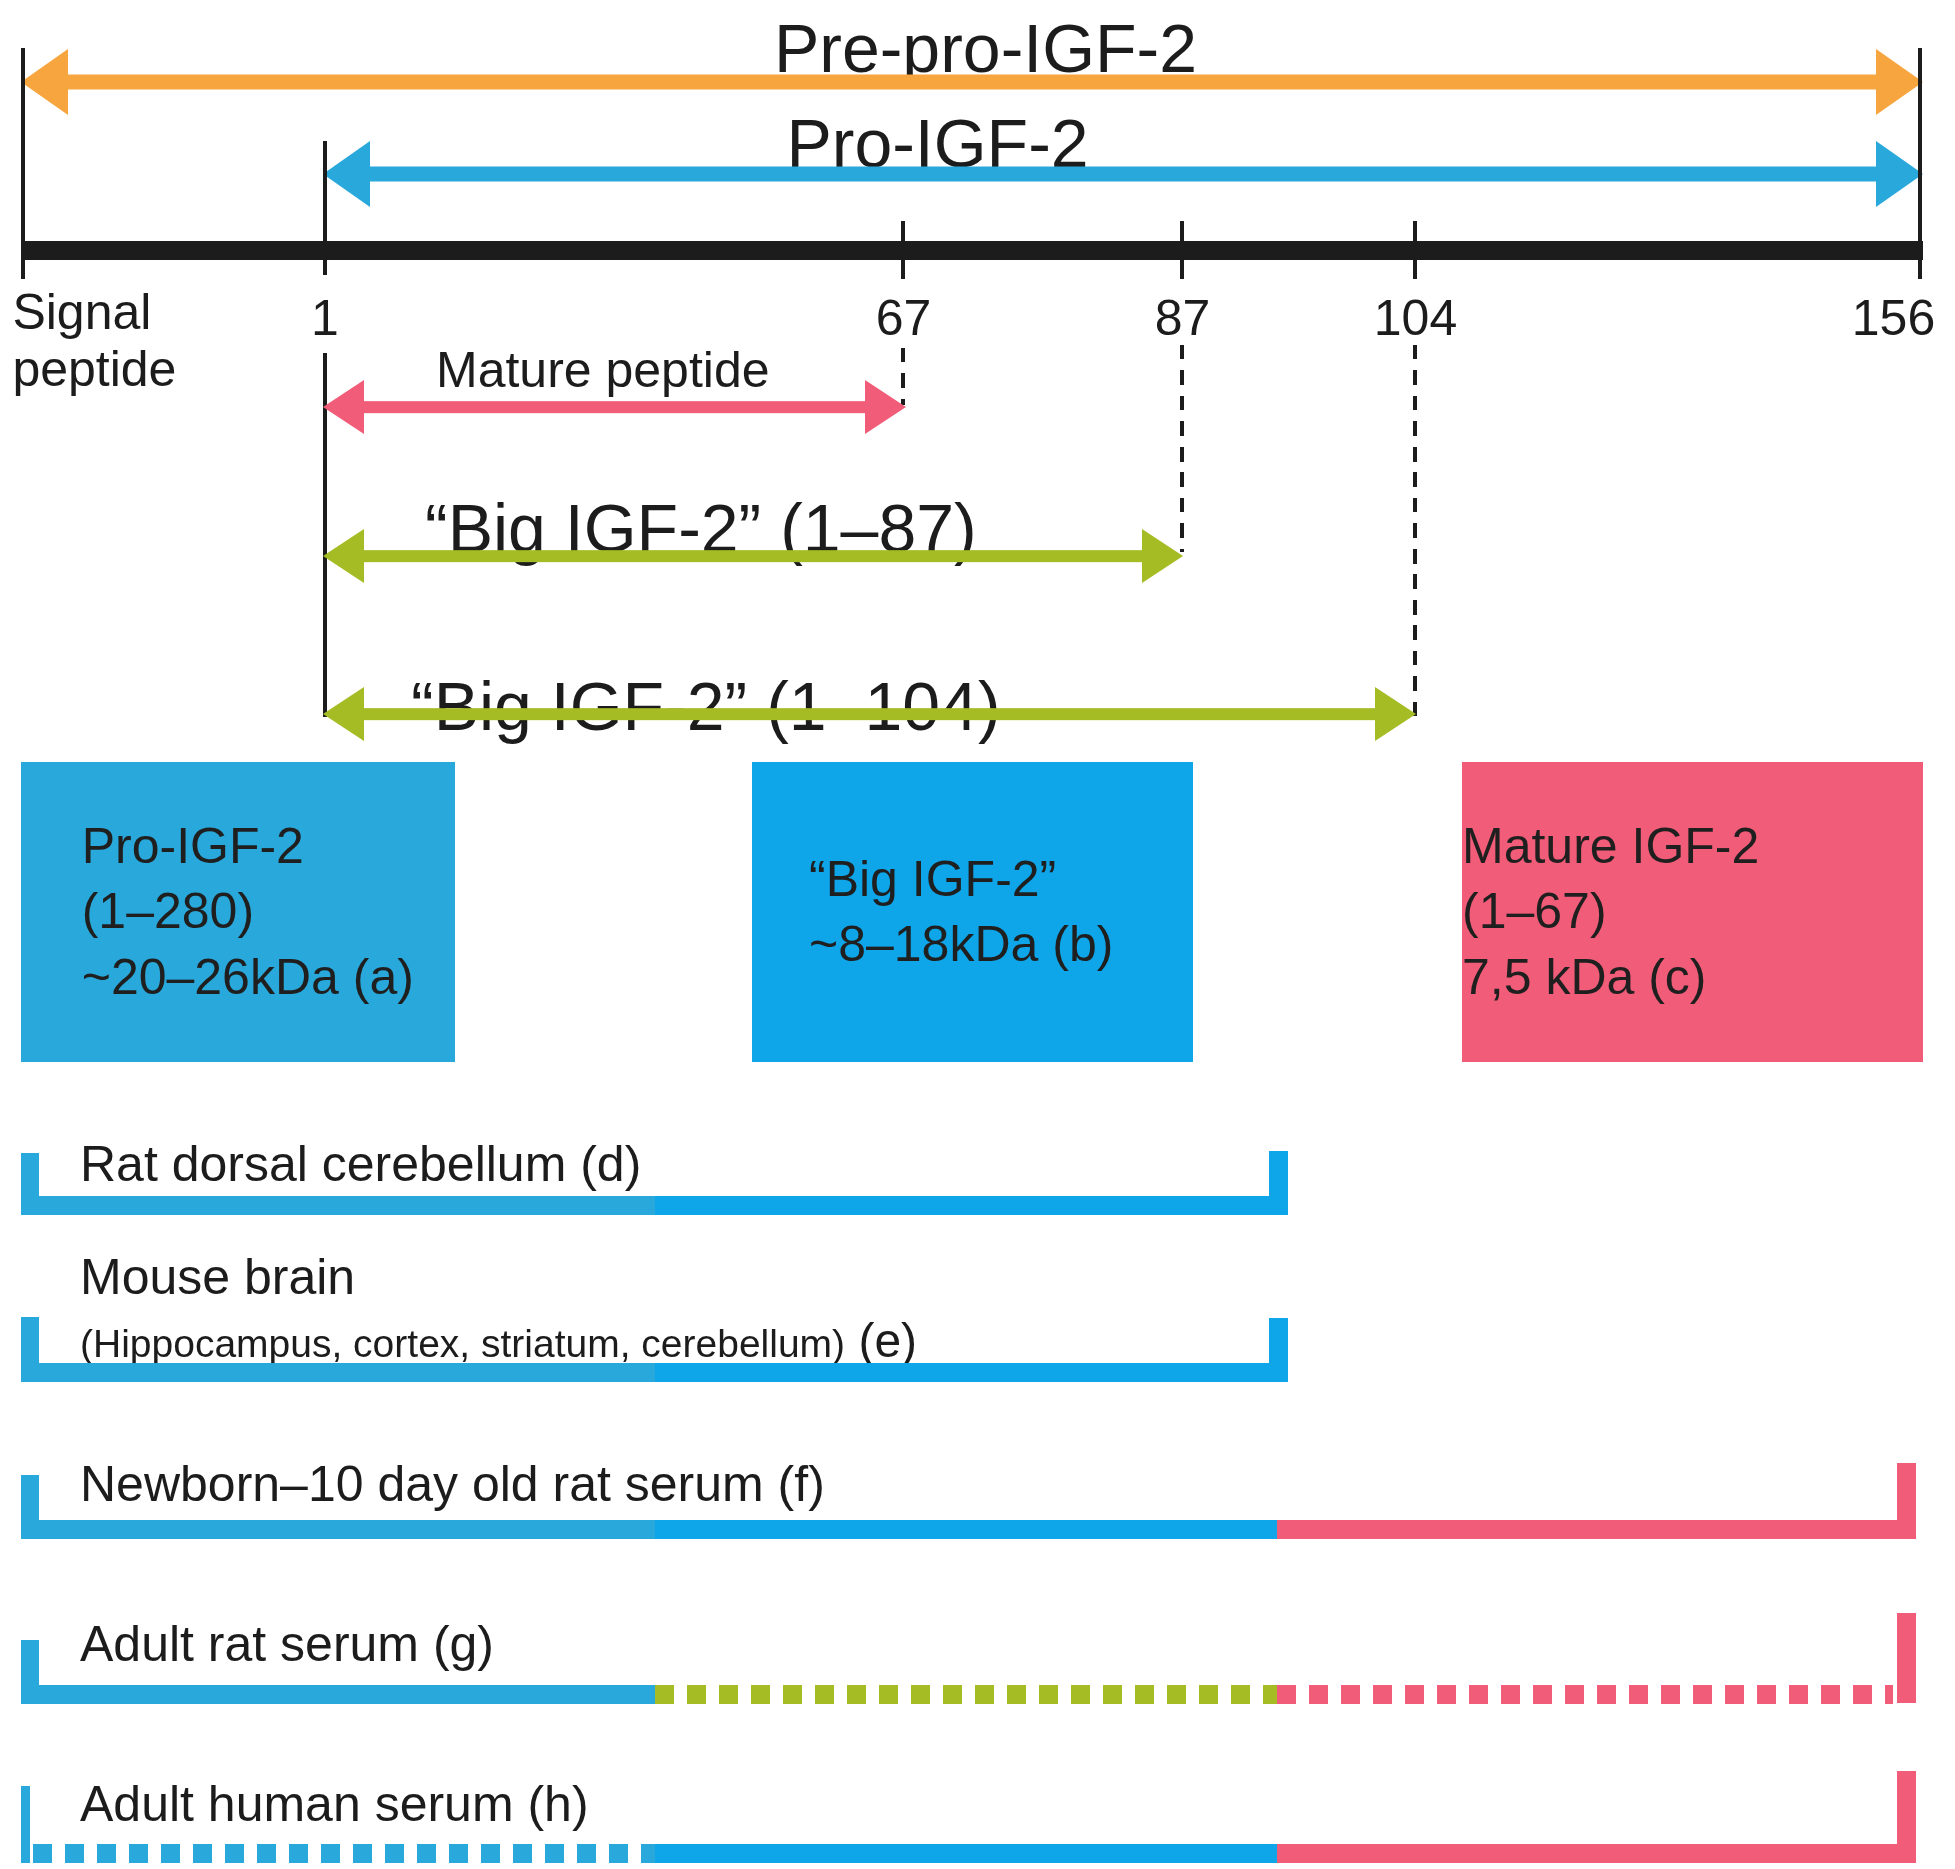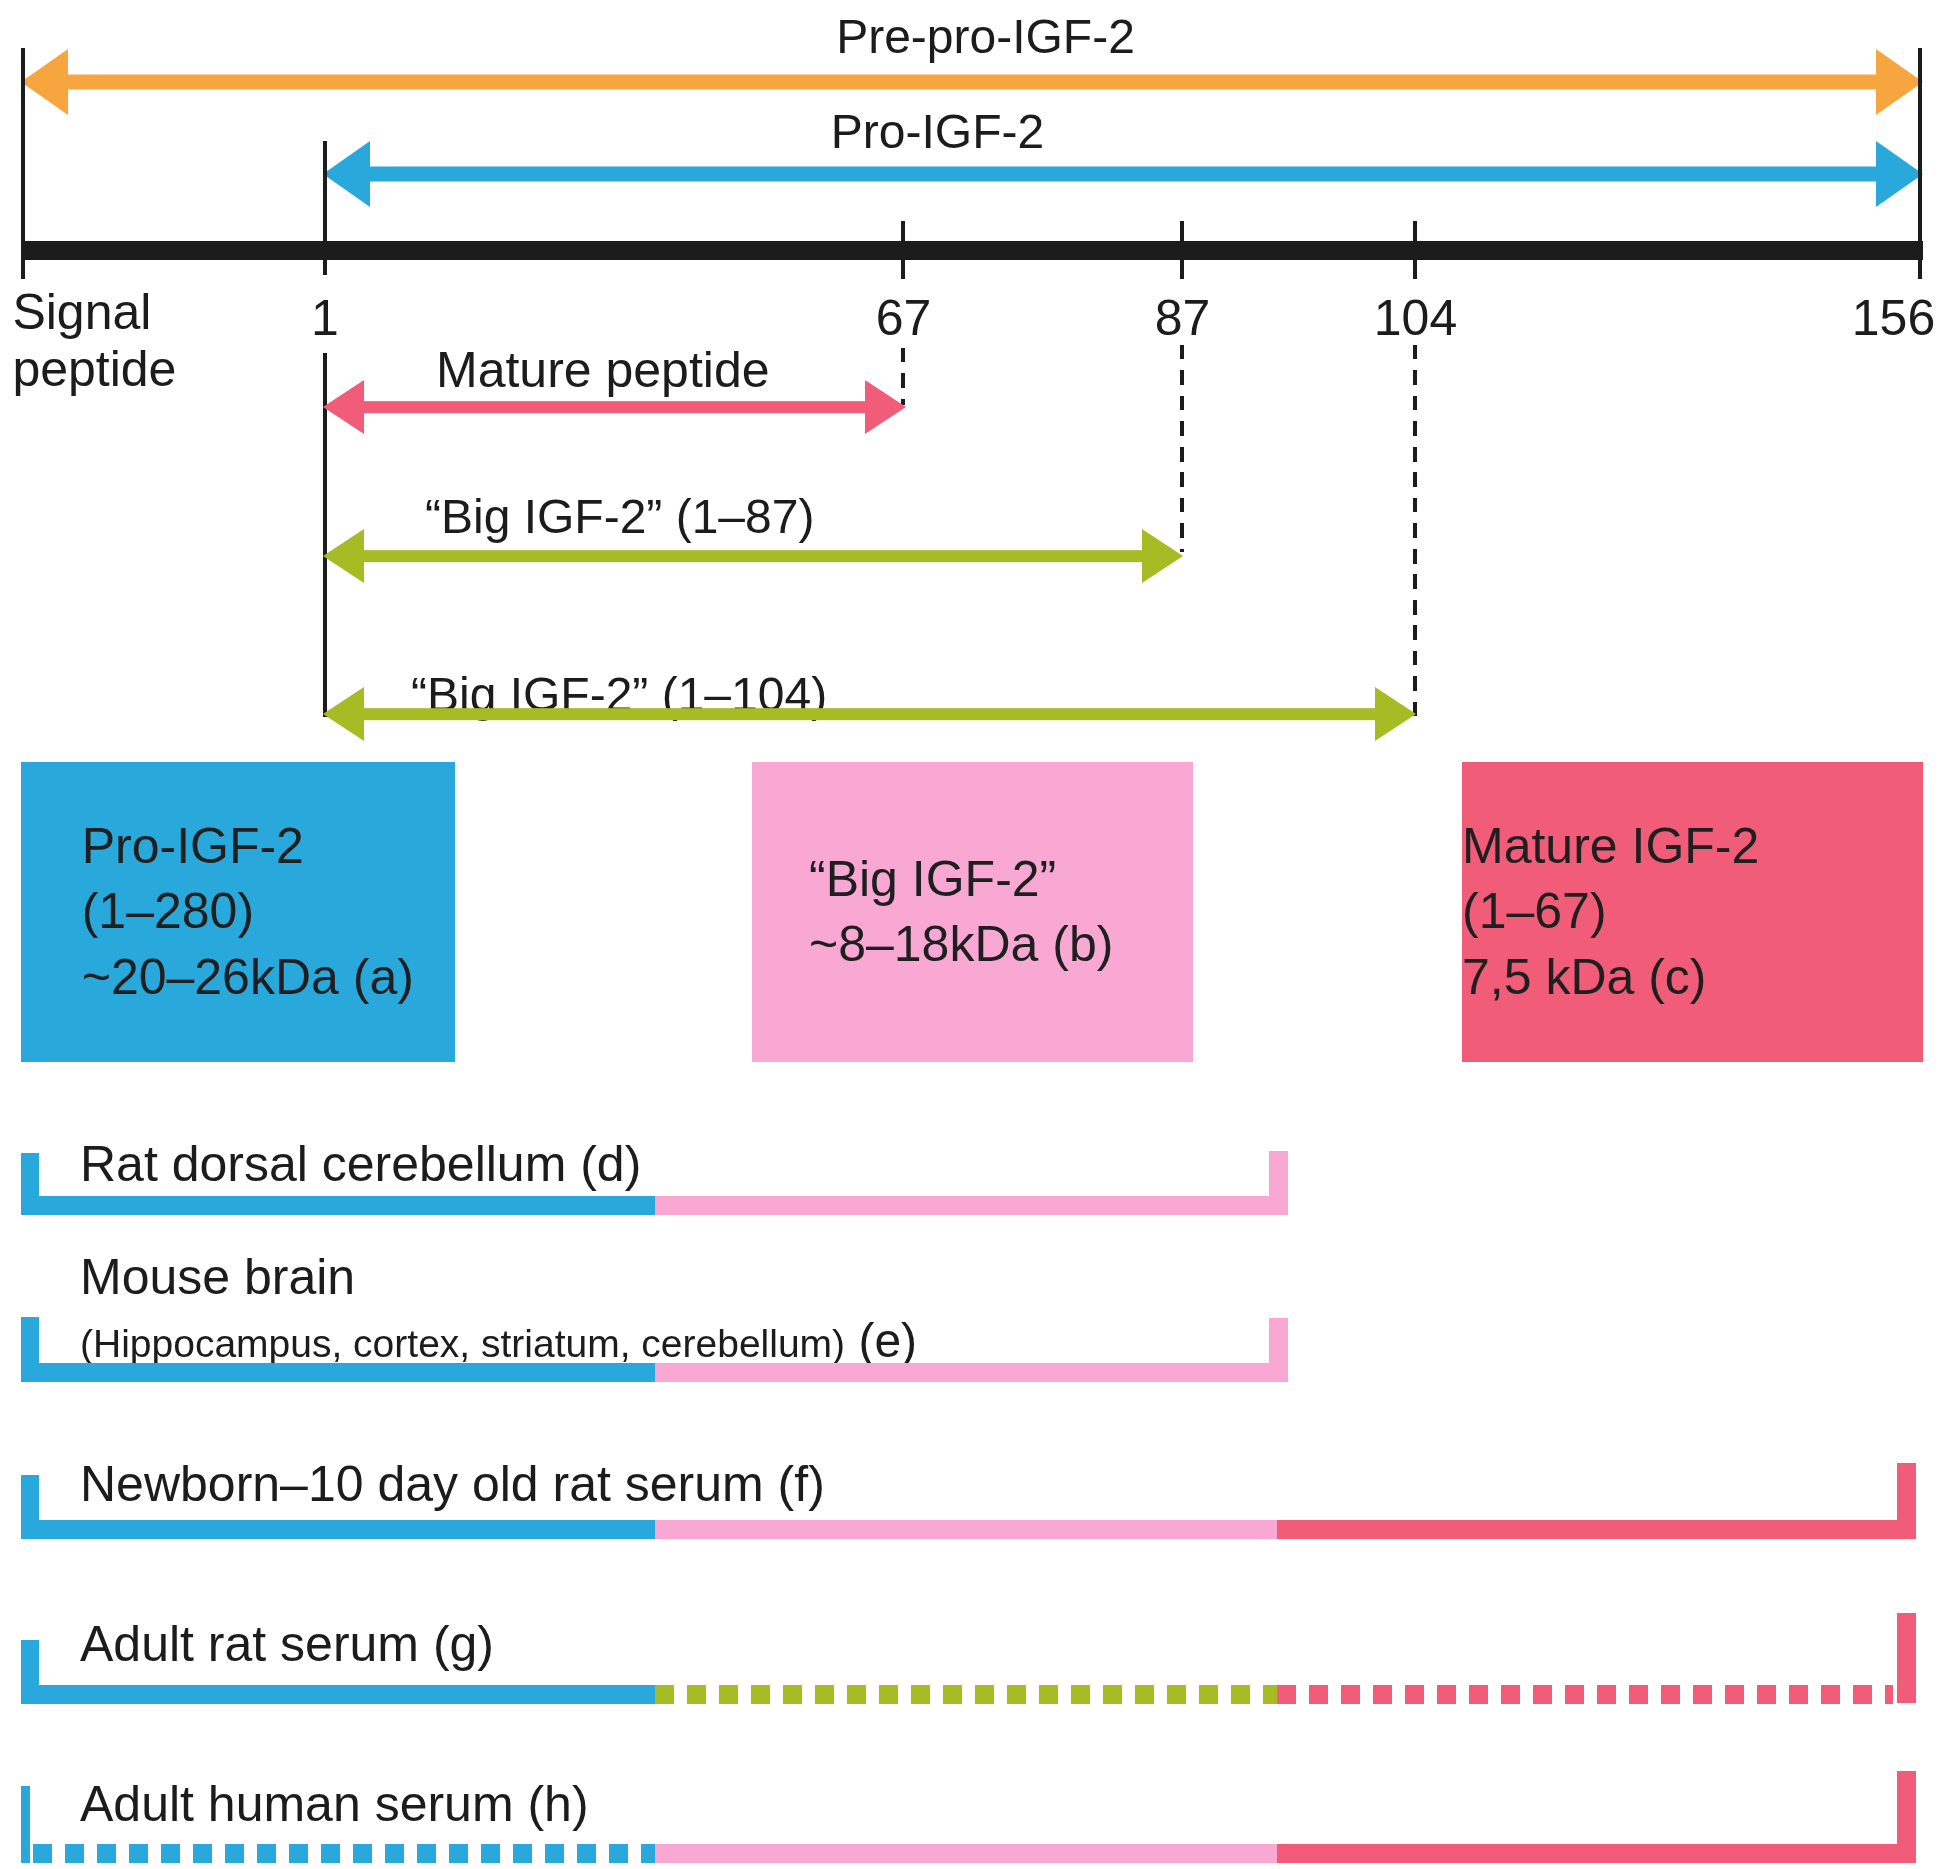--- a/index.html
+++ b/index.html
@@ -5,32 +5,32 @@
   html,body{margin:0;padding:0;background:#fff;}
   .fig{
     position:relative;
     width:1955px;height:1870px;
     background:#ffffff;
     font-family:"Liberation Sans", sans-serif;
     color:#1c1c1c;
     overflow:hidden;
   }
   .lbl{position:absolute;font-size:50px;line-height:1.14;white-space:nowrap;color:#1c1c1c;}
-  .lbl.big{font-size:48px;}
+  .lbl.big{font-size:68px;}
   .lbl.center{text-align:center;}
   .lbl.small{font-size:39px;}
   .lbl .suffix{font-size:48px;}
 
   
   .c-blue{color:#29a8db;}
   .c-green{color:#a5bc25;}
   .c-pink{color:#f15c78;}
   .c-orange{color:#f7a63f;}
   .bg-blue{background:#29a8db;}
-  .bg-green{background:#f9a8d4;}
+  .bg-green{background:#0ea5e9;}
   .bg-pink{background:#f15c78;}
 
   
   .arr{position:absolute;}
   .arr .sh{position:absolute;left:36px;right:36px;top:50%;height:15px;transform:translateY(-50%);background:currentColor;}
   .arr .hd{position:absolute;top:50%;transform:translateY(-50%);width:0;height:0;}
   .arr .hd.l{left:0;border-top:33px solid transparent;border-bottom:33px solid transparent;border-right:47px solid;}
   .arr .hd.r{right:0;border-top:33px solid transparent;border-bottom:33px solid transparent;border-left:47px solid;}
   .arr.thin .sh{height:11.7px;left:32px;right:32px;}
   .arr.thin .hd.l{border-top-width:27.6px;border-bottom-width:27.6px;border-right-width:41px;}

